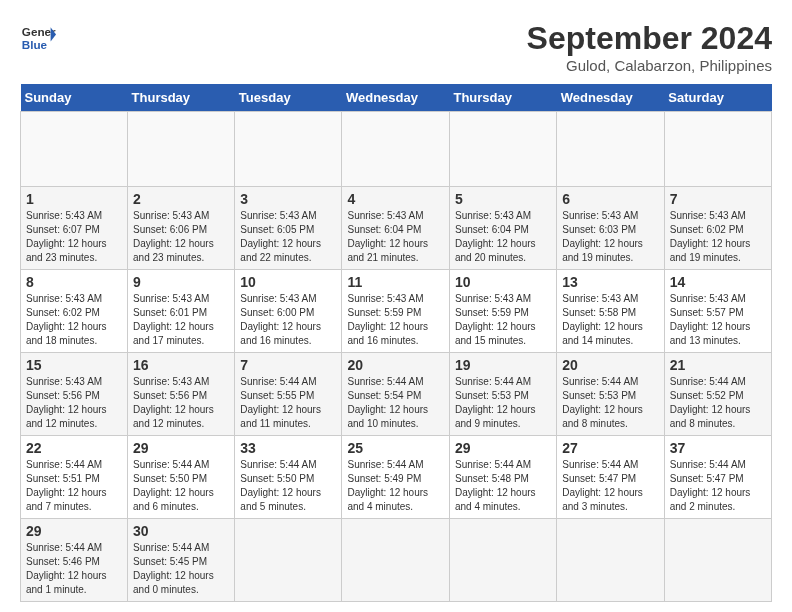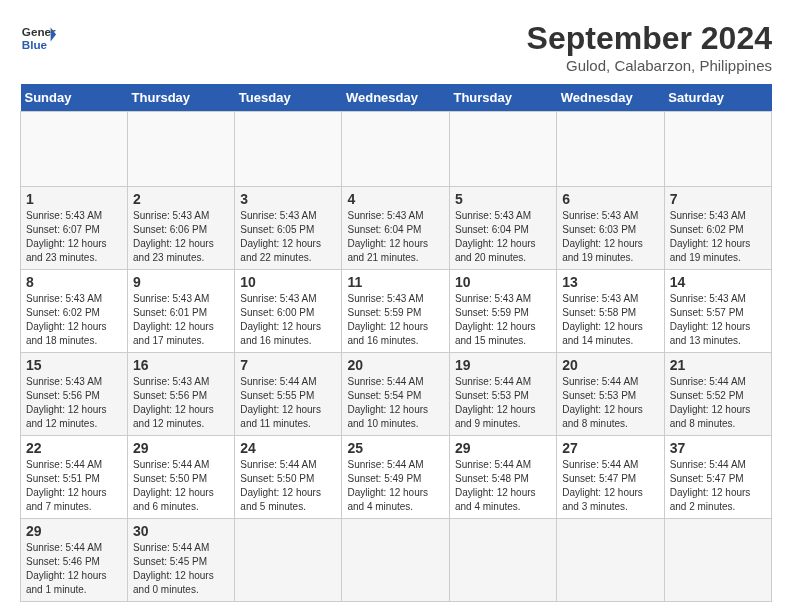--- a/index.html
+++ b/index.html
@@ -278,21 +278,21 @@
 and 7 minutes.</div>
         </td>
         <td>
           <span class="day-number">29</span>
           <div class="day-detail" style="white-space: pre-line;">Sunrise: 5:44 AM
 Sunset: 5:50 PM
 Daylight: 12 hours
 and 6 minutes.</div>
         </td>
         <td>
-          <span class="day-number">24</span>
+          <span class="day-number">33</span>
           <div class="day-detail" style="white-space: pre-line;">Sunrise: 5:44 AM
 Sunset: 5:50 PM
 Daylight: 12 hours
 and 5 minutes.</div>
         </td>
         <td>
           <span class="day-number">25</span>
           <div class="day-detail" style="white-space: pre-line;">Sunrise: 5:44 AM
 Sunset: 5:49 PM
 Daylight: 12 hours

